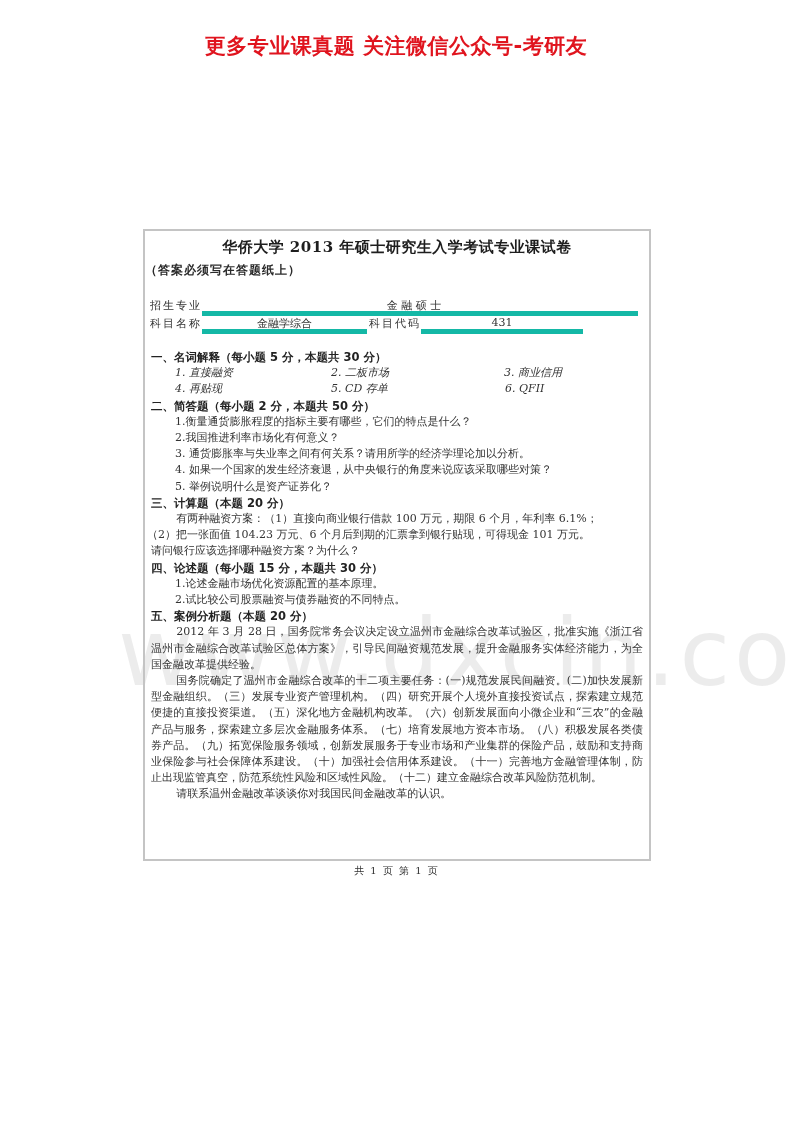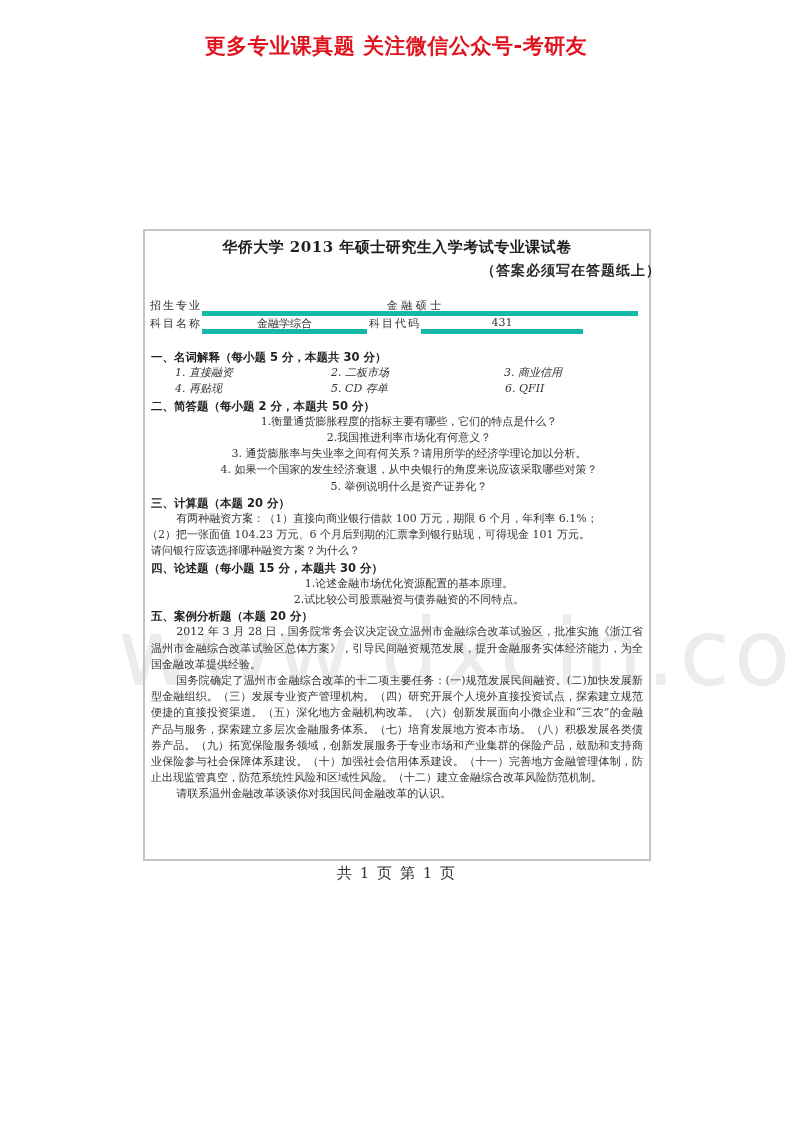--- a/index.html
+++ b/index.html
@@ -5,37 +5,37 @@
   html, body { margin: 0; padding: 0; background: #ffffff; }
   body { width: 792px; height: 1122px; position: relative; overflow: hidden;
          font-family: "DejaVu Serif", "Liberation Serif", serif; color: #2a2a2a; }
   .banner { position: absolute; top: 12px; left: 0; width: 792px; text-align: center;
             font-family: "DejaVu Sans", "Liberation Sans", sans-serif; font-weight: bold;
             font-size: 21px; color: #e0141e; letter-spacing: 0.5px; margin-top: 20px; }
   .paper { position: absolute; left: 143px; top: 229px; width: 508px; height: 632px;
            border: 2px solid #c4c4c4; box-sizing: border-box; }
   .title { position: absolute; top: 7px; left: 0; width: 100%; text-align: center;
            font-size: 15px; font-weight: bold; color: #1e1e1e; letter-spacing: 0.5px; }
-  .subtitle { position: absolute; top: 31px; left: 12px; width: 100%; text-align: right;
-              font-size: 14px; font-weight: bold; color: #2b2b2b; letter-spacing: 1px; }
+  .subtitle { position: absolute; top: 31px; left: 0; width: 100%; text-align: left;
+              font-size: 12px; font-weight: bold; color: #2b2b2b; letter-spacing: 1px; }
   .field-row { position: absolute; left: 5px; font-size: 11px; color: #333; height: 14px; }
   .field-label { position: absolute; left: 0; top: 0; white-space: nowrap; letter-spacing: 2px; text-align: right; }
   .field-line { position: absolute; top: 0; border-bottom: 5px solid #14b8a6; height: 13px;
                 text-align: center; white-space: nowrap; }
   .content { position: absolute; left: 6px; top: 118px; width: 492px; font-size: 11px;
              line-height: 16.2px; color: #333; }
   .sec-head { font-family: "DejaVu Sans", "Liberation Sans", sans-serif; font-weight: bold;
               font-size: 11.5px; color: #222; height: 16.2px; white-space: nowrap; }
   .terms-row { position: relative; height: 16.2px; font-style: italic; }
   .term { position: absolute; top: 0; white-space: nowrap; }
-  .q { padding-left: 24px; white-space: nowrap; text-align: center; }
+  .q { padding-left: 24px; white-space: nowrap; }
   .para { text-indent: 2.3em; text-align: justify; }
   .para-cont { text-align: justify; }
   .footer { position: absolute; top: 864px; left: 0; width: 792px; text-align: center;
-            font-size: 15px; color: #333; word-spacing: 3px; }
+            font-size: 10px; color: #333; word-spacing: 3px; }
   .watermark { position: absolute; left: 118px; top: 608px; font-family: "DejaVu Sans", "Liberation Sans", sans-serif;
                font-size: 92px; color: rgba(120,120,120,0.14); letter-spacing: 4px;
                pointer-events: none; white-space: nowrap; line-height: 1; }
 </style>
 </head>
 <body>
 
 <div class="banner">更多专业课真题 关注微信公众号-考研友</div>
 
 <div class="watermark">www.dxcin.com</div>

